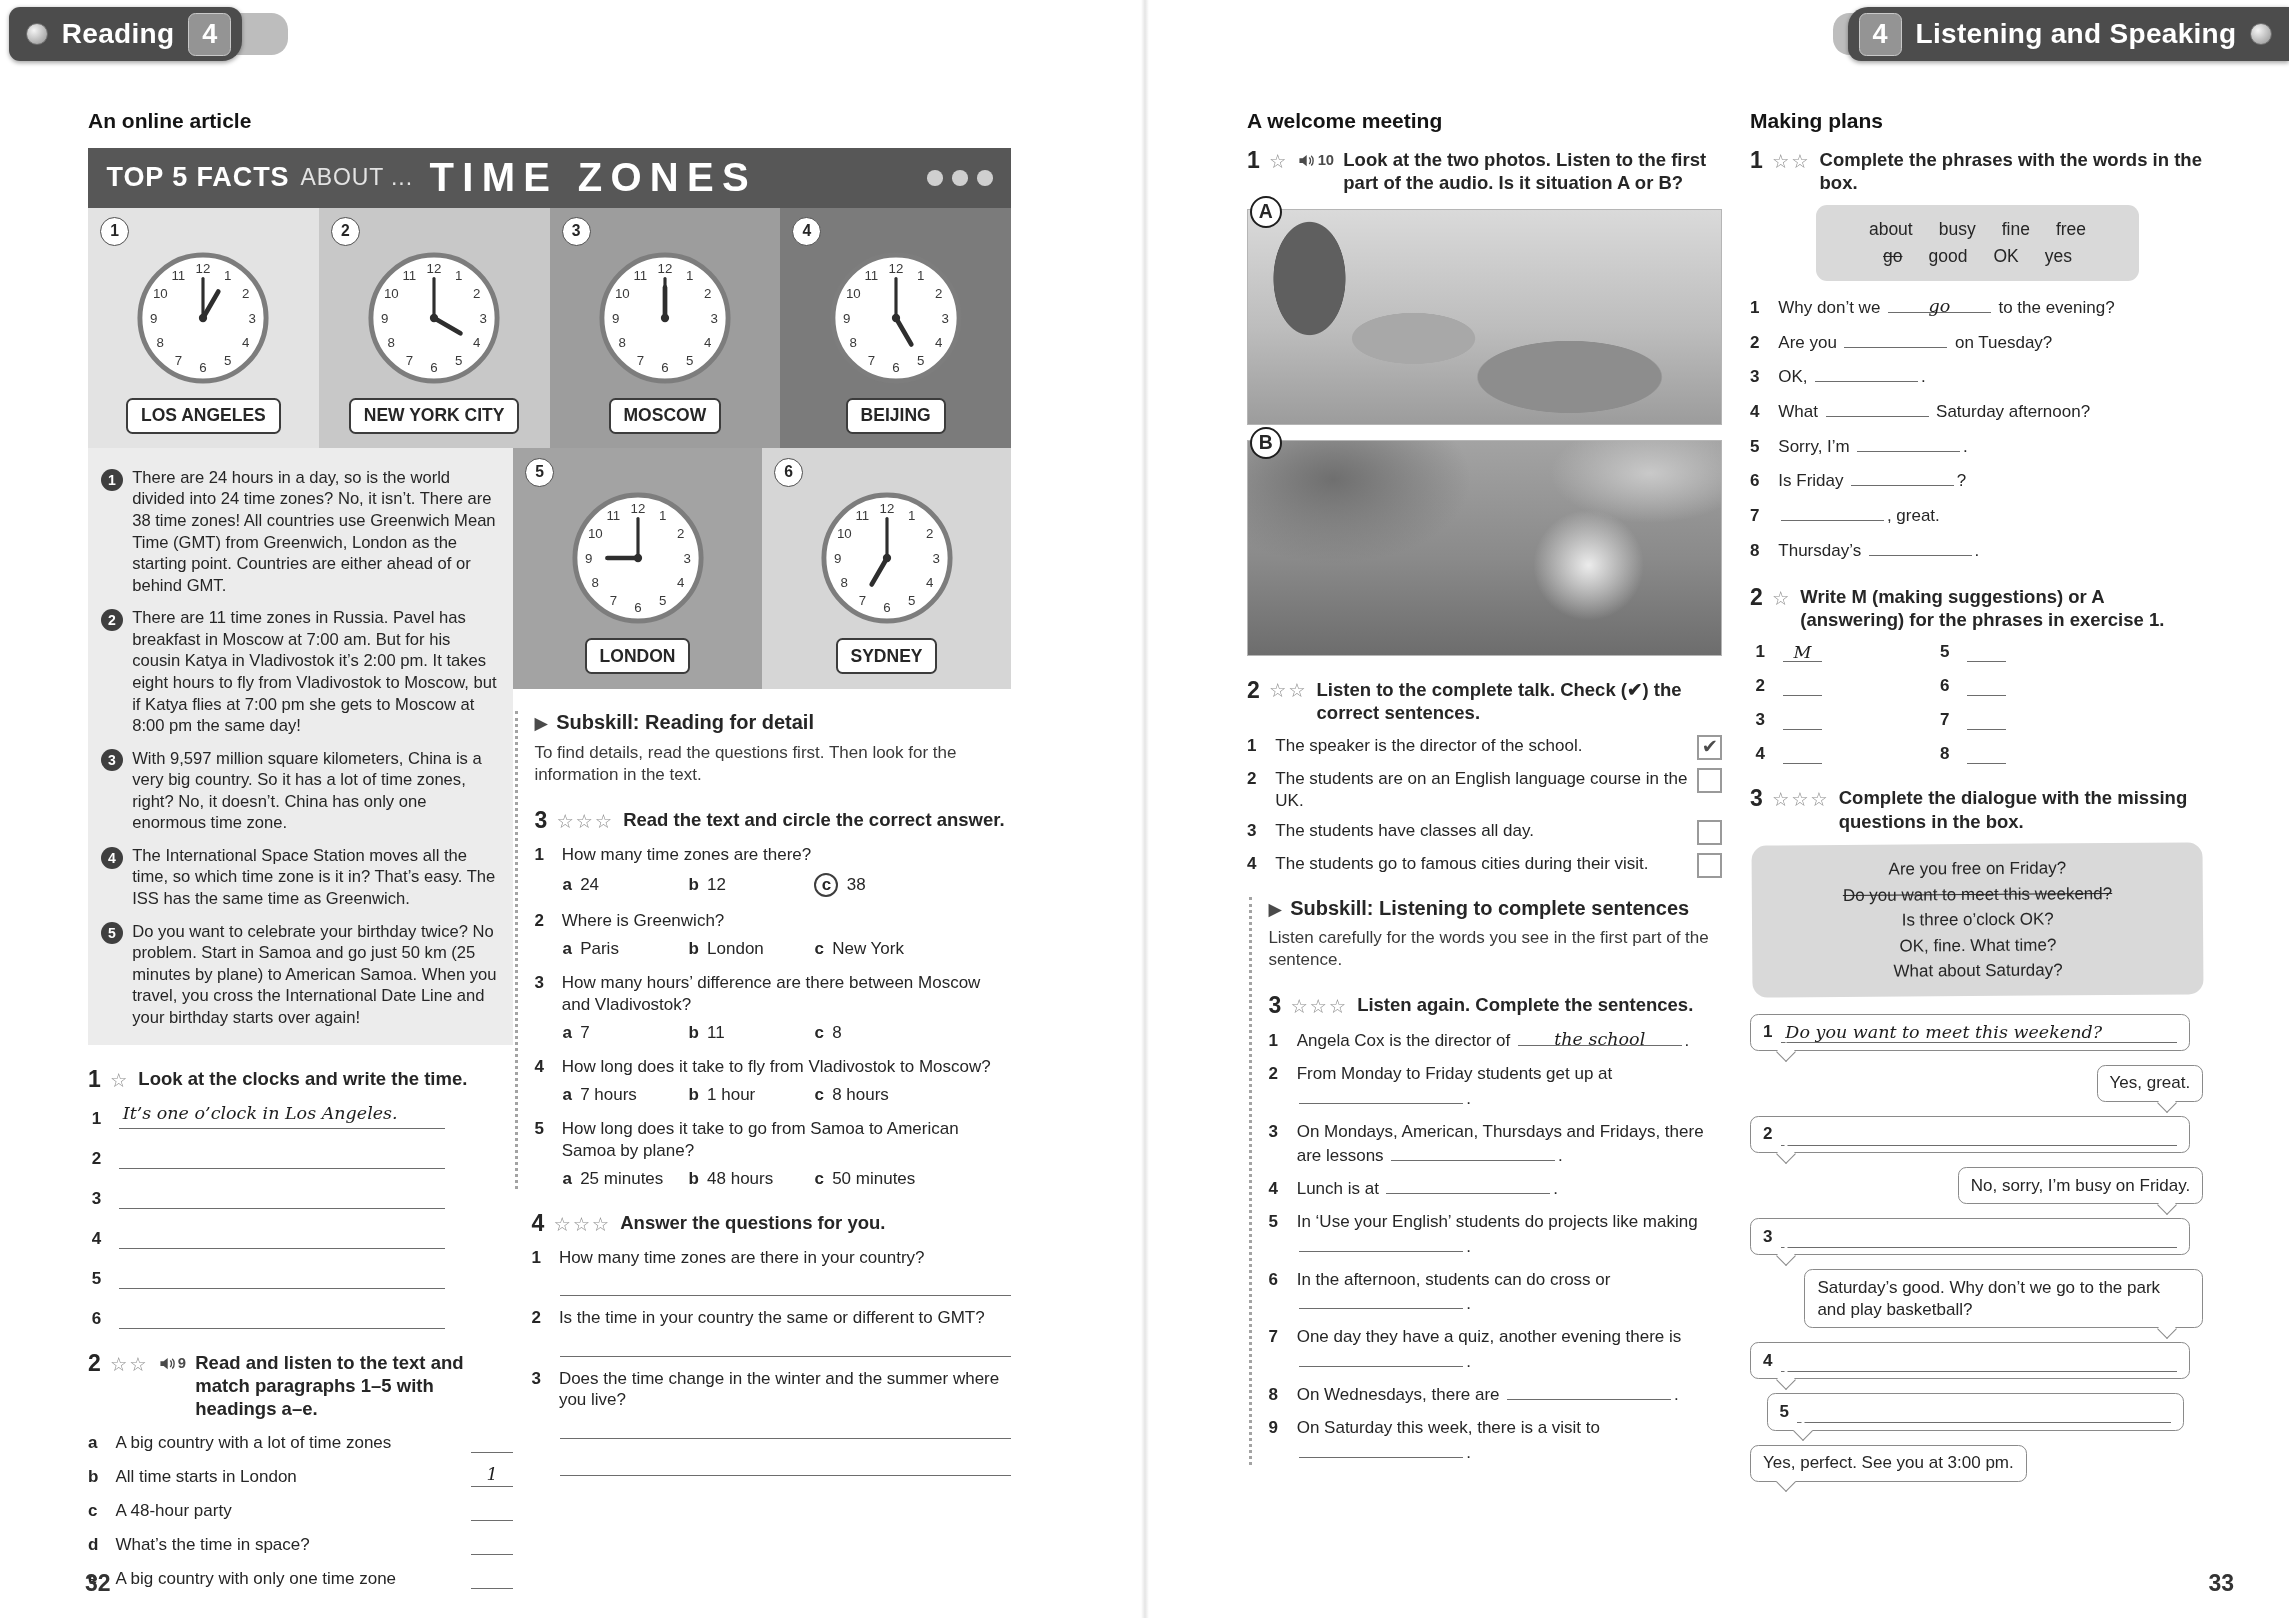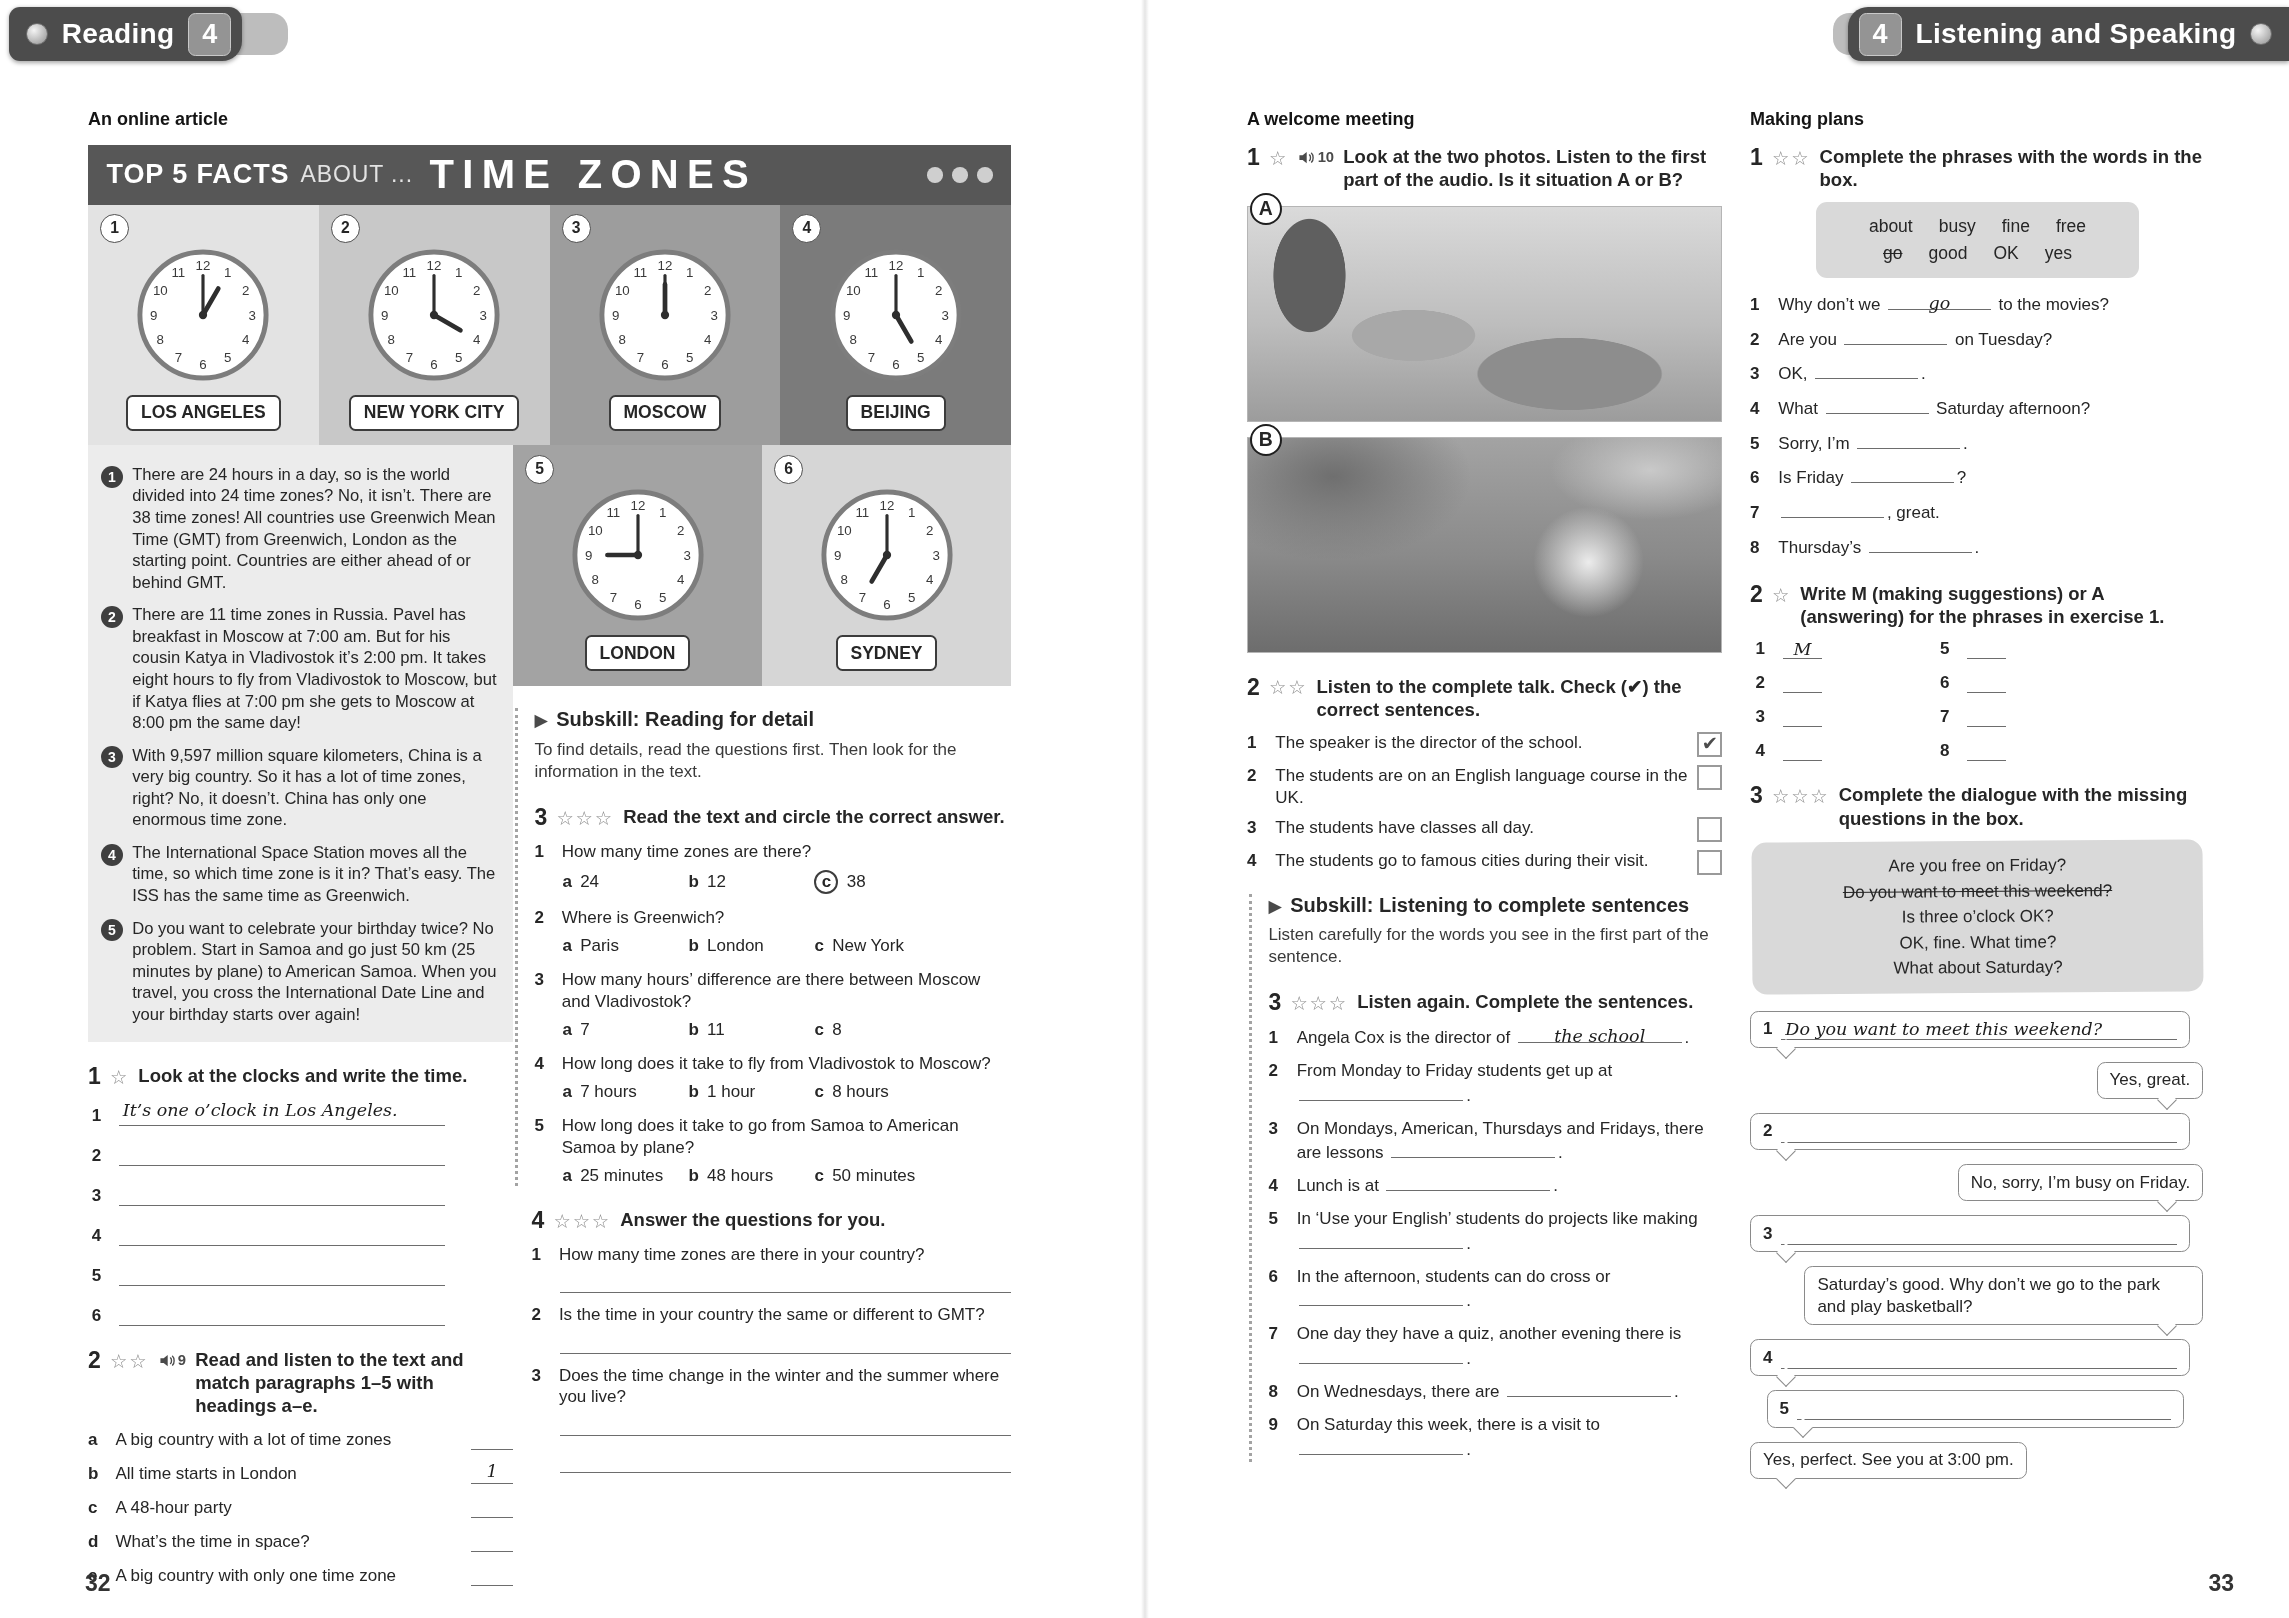--- a/index.html
+++ b/index.html
@@ -16,21 +16,21 @@
 .curl { position:absolute; top:13px; height:42px; background:#bdbdbd; z-index:5; }
 .curl-left  { left:220px; width:68px; border-radius:7.4px 16.6px 16.6px 7.4px; }
 .curl-right { right:388px; width:68px; border-radius:16.6px 7.4px 7.4px 16.6px; }
 .tab { position:absolute; top:7.4px; height:54px; background:#4c4c4c; display:flex; align-items:center; gap:14px; z-index:6; box-shadow:0 1.8px 4.6px rgba(0,0,0,0.35); }
 .tab-left  { left:9.2px;  border-radius:11px 13px 20px 11px; padding:0 11px 0 16.6px; }
 .tab-right { right:0;    border-radius:20px 0 0 13px;       padding:0 16.6px 0 11px; }
 .screw { width:22px; height:22px; border-radius:50%; background:radial-gradient(circle at 35% 32%, #f4f4f4, #8f8f8f); border:1.8px solid #6e6e6e; flex:0 0 auto; }
 .tab-label { color:#fff; font-size:28px; font-weight:bold; letter-spacing:0.3px; white-space:nowrap; }
 .tab-num { width:43px; height:43px; border-radius:7.4px; background:#949494; border:1.8px solid #c9c9c9; color:#fff; font-weight:bold; font-size:27px; display:flex; align-items:center; justify-content:center; flex:0 0 auto; }
 
-.sec-title { font-size:18px; font-weight:bold; color:#141414; margin-bottom:14.8px; }
+.sec-title { font-size:21px; font-weight:bold; color:#141414; margin-bottom:14.8px; }
 .pgnum { position:absolute; bottom:22px; font-size:23px; font-weight:bold; color:#333;text-align:center; }
 .pgnum-l { left:85px; } .pgnum-r { right:55px; }
 
 
 .panel-titlebar { display:flex; align-items:center; background:#575757; padding:7.4px 18.5px; }
 .pt1 { color:#fff; font-size:27px; font-weight:800; letter-spacing:0.9px; white-space:nowrap; }
 .pt2 { color:#e3e3e3; font-size:23px; font-weight:500; letter-spacing:0.9px; margin-left:11px; white-space:nowrap; }
 .pt-main { color:#fff; font-size:40px; font-weight:800; letter-spacing:8.3px; margin-left:16.6px; white-space:nowrap; }
 .pt-dots { margin-left:auto; display:flex; gap:9.2px; }
 .pt-dot { width:15.7px; height:15.7px; border-radius:50%; background:#cfcfcf; }
@@ -677,21 +677,21 @@
             <span class="struck">go</span>
             <span>good</span>
             <span>OK</span>
             <span>yes</span>
           </div>
         </div>
 
         <div>
           <div class="phr">
             <span class="rnum">1</span>
-            <span class="pbody"><span>Why don’t we</span> <span class="iblank short"><span class="hw">go</span></span> <span>to the movies?</span></span>
+            <span class="pbody"><span>Why don’t we</span> <span class="iblank short"><span class="hw">go</span></span> <span>to the evening?</span></span>
           </div>
           <div class="phr">
             <span class="rnum">2</span>
             <span class="pbody"><span>Are you</span> <span class="iblank short"></span> <span>on Tuesday?</span></span>
           </div>
           <div class="phr">
             <span class="rnum">3</span>
             <span class="pbody"><span>OK,</span> <span class="iblank short"></span><span>.</span></span>
           </div>
           <div class="phr">

